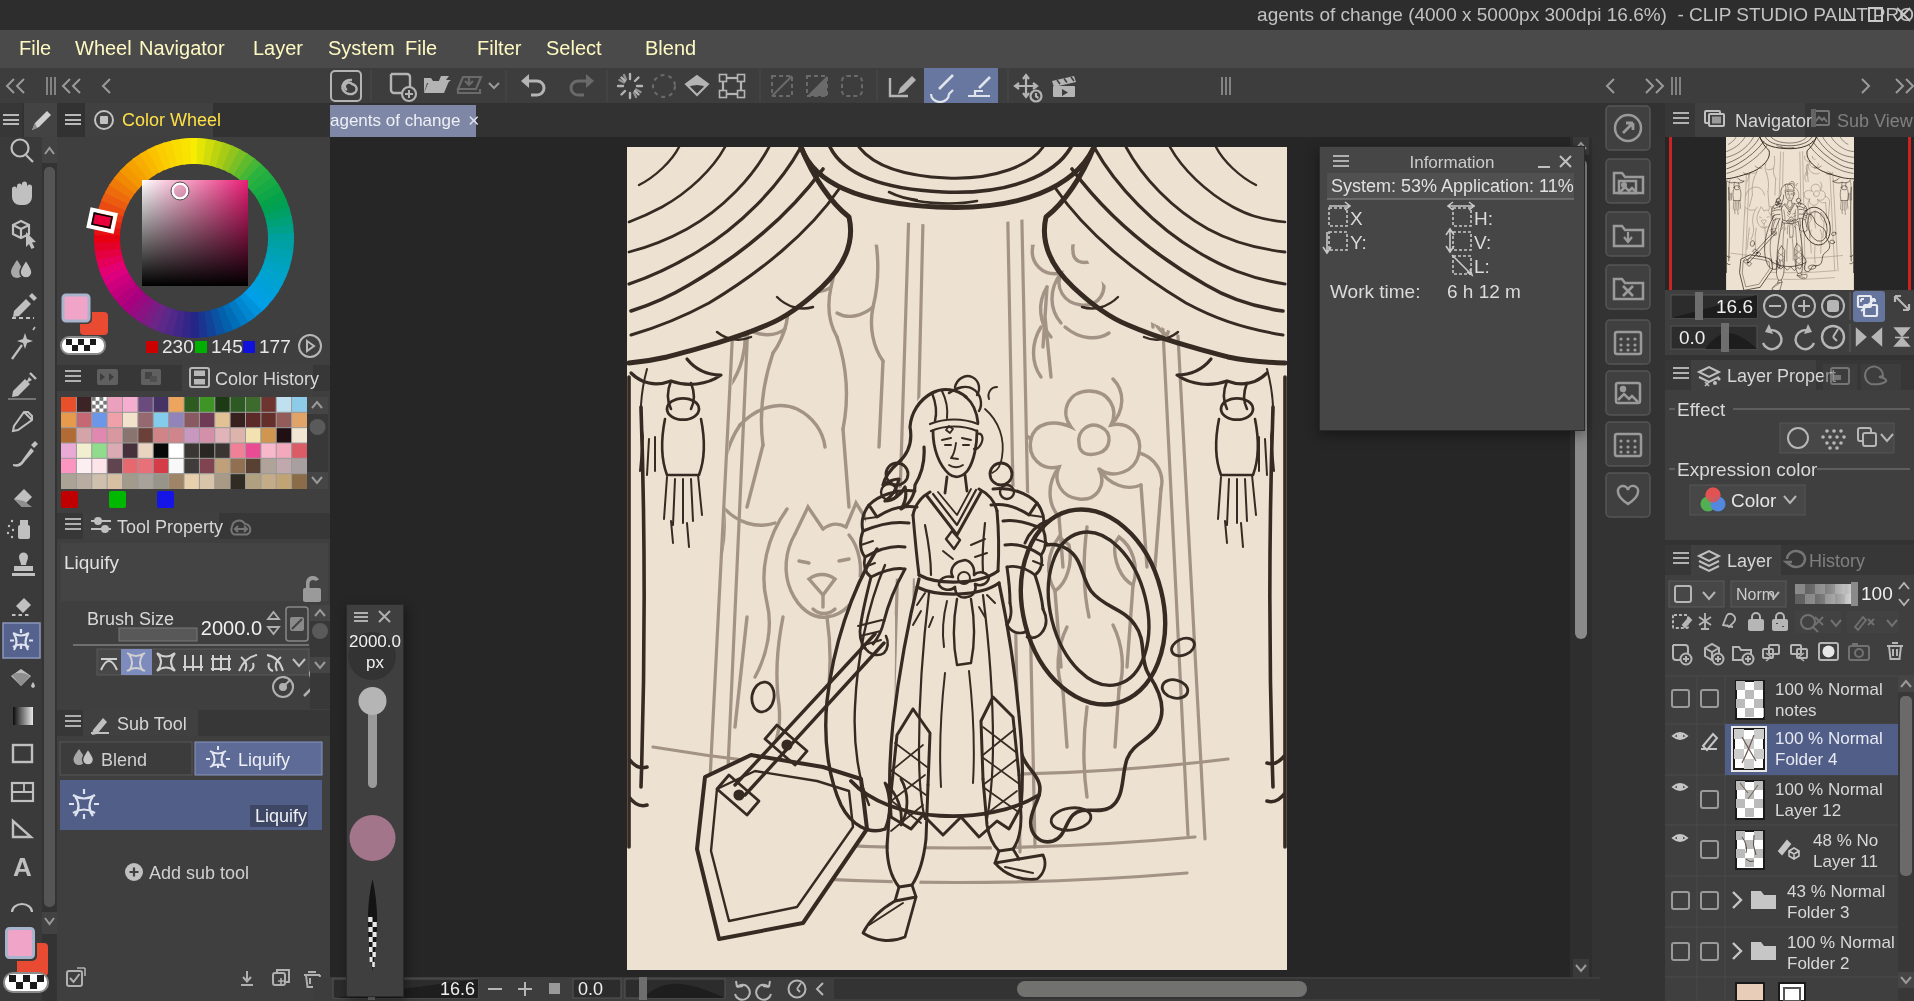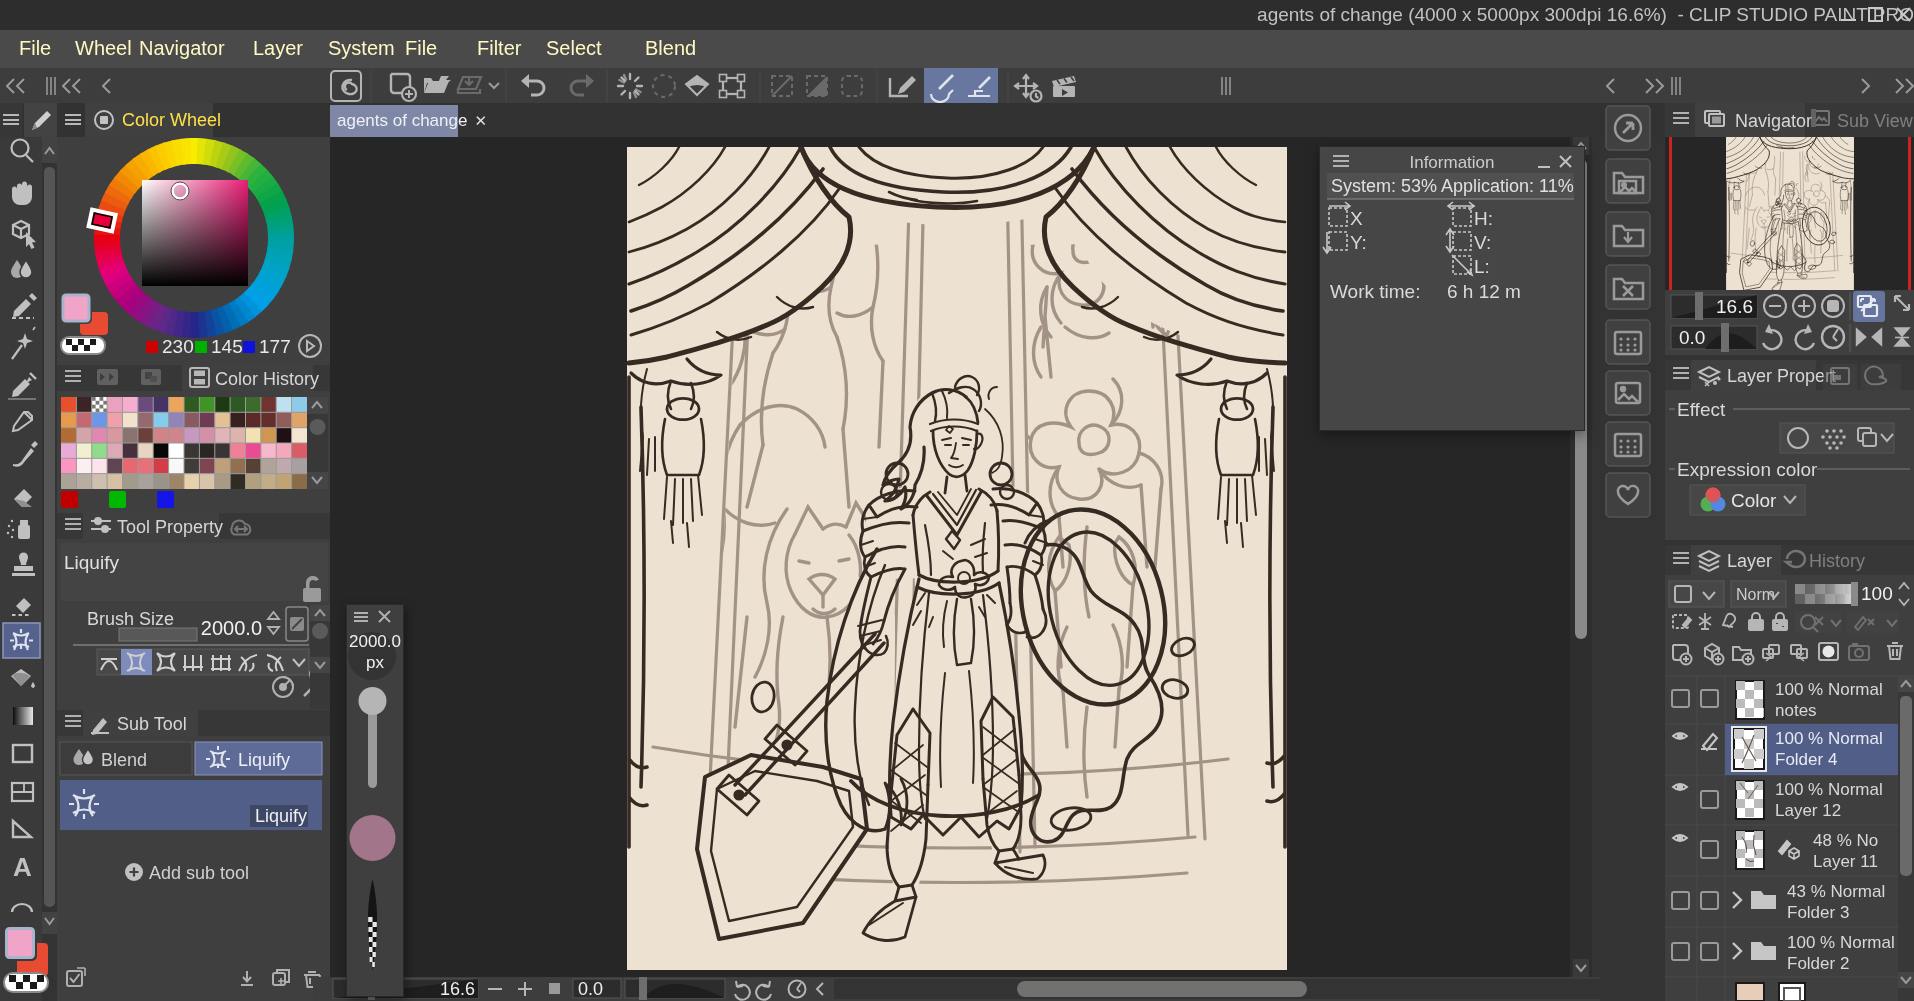--- a/index.html
+++ b/index.html
@@ -5,21 +5,21 @@
 * { margin:0; padding:0; box-sizing:border-box; }
 html,body { width:1914px; height:1001px; overflow:hidden; background:#262626; font-family:"Liberation Sans", sans-serif; }
 .abs { position:absolute; }
 svg.abs { display:block; }
 #titlebar { left:0; top:0; width:1914px; height:30px; background:#2d2d2d; }
 #titletext { left:0; top:4px; width:1914px; text-align:right; color:#c2c2c2; font-size:19px; white-space:nowrap; }
 #menubar { left:0; top:30px; width:1914px; height:38px; background:#4a4a4a; color:#fef9c3; font-size:20px; }
 .menuitem { position:absolute; top:7px; }
 #toolbar { left:0; top:68px; width:1914px; height:35px; background:#3d3d3d; }
 #tabrow { left:0; top:103px; width:1914px; height:34px; background:#323232; }
-#doctab { left:330px; top:105px; width:128px; height:32px; background:#7e88a6; color:#eef0f6; font-size:17px; line-height:31px; padding-left:7px; white-space:nowrap; }
+#doctab { left:330px; top:105px; width:146px; height:32px; background:#7e88a6; color:#eef0f6; font-size:17px; line-height:31px; white-space:nowrap; }
 #toolstrip { left:0; top:137px; width:57px; height:864px; background:#3a3a3a; }
 #leftpanels { left:57px; top:137px; width:273px; height:864px; background:#3f3f3f; }
 #canvasarea { left:330px; top:137px; width:1240px; height:840px; background:#262626; overflow:hidden; }
 #vscroll { left:1570px; top:137px; width:22px; height:840px; background:#2e2e2e; }
 #iconstrip { left:1592px; top:137px; width:73px; height:864px; background:#333333; }
 #rightpanels { left:1665px; top:103px; width:249px; height:898px; background:#3f3f3f; }
 #statusbar { left:313px; top:977px; width:1257px; height:24px; background:#3d3d3d; }
 .hamb { position:absolute; width:16px; height:11px; border-top:2px solid #b8b8b8; border-bottom:2px solid #b8b8b8; }
 .hamb::after { content:""; position:absolute; left:0; top:2.5px; width:100%; height:2px; background:#b8b8b8; }
 text { font-family:"Liberation Sans", sans-serif; }

